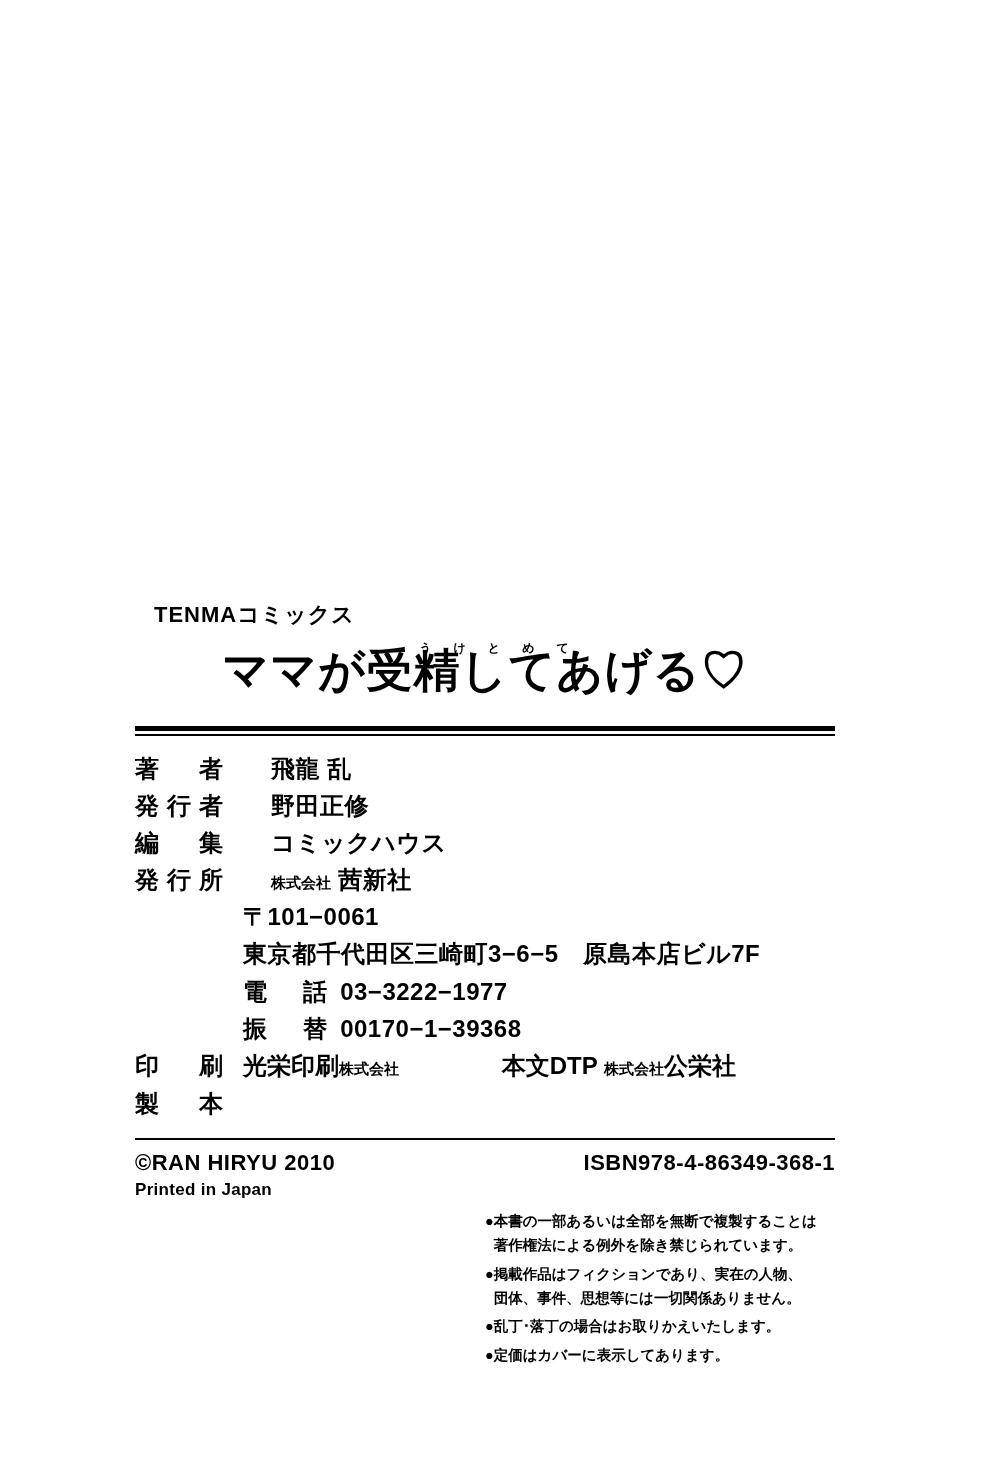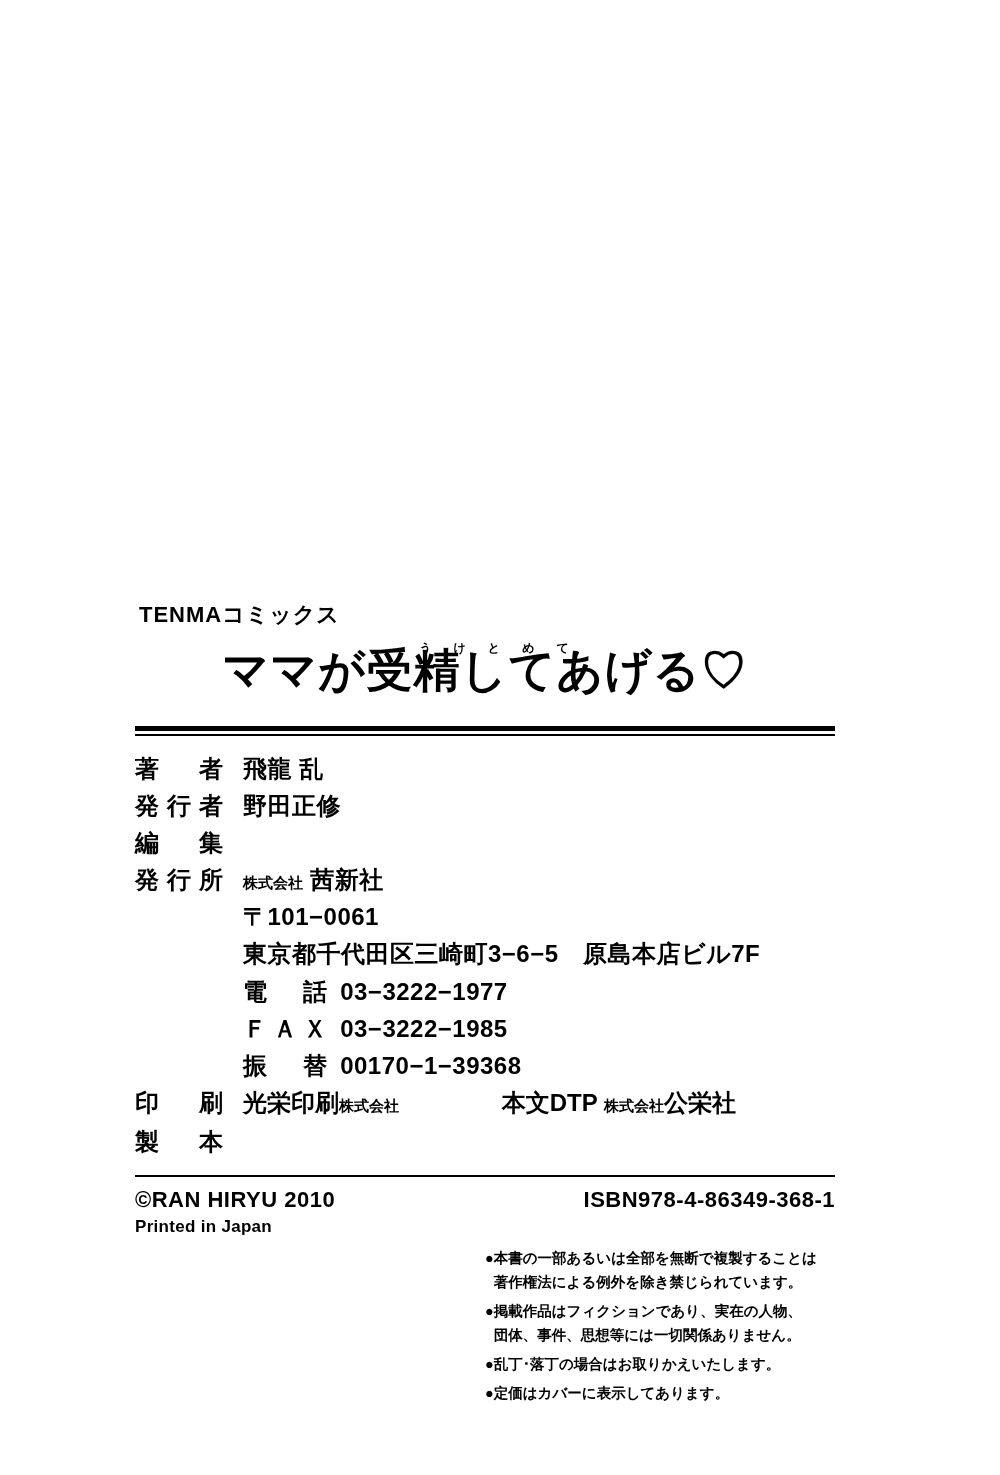--- a/index.html
+++ b/index.html
@@ -25,21 +25,21 @@
   .colophon {
     position: absolute;
     left: 135px;
     top: 600px;
     width: 700px;
   }
   .imprint-label {
     font-size: 22px;
     font-weight: bold;
     letter-spacing: 1px;
-    margin: 0 0 6px 4px;
+    margin: 0 0 6px 19px;
   }
   .title-block {
     text-align: center;
     position: relative;
     margin: 0 0 2px 0;
   }
   .ruby-row {
     font-size: 12px;
     letter-spacing: 22px;
     font-weight: bold;
@@ -83,20 +83,21 @@
   }
   .credits {
     margin-top: 14px;
   }
   .credit-row {
     display: flex;
     align-items: baseline;
     font-size: 24px;
     font-weight: bold;
     line-height: 1.55;
+    gap: 28px;
   }
   .credit-label {
     width: 108px;
     flex: 0 0 108px;
     letter-spacing: 8px;
   }
   .credit-value {
     letter-spacing: 0.5px;
   }
   .small-co {
@@ -192,42 +193,39 @@
         <div class="credit-value">飛龍 乱</div>
       </div>
 
       <div class="credit-row">
         <div class="credit-label">発行者</div>
         <div class="credit-value">野田正修</div>
       </div>
 
       <div class="credit-row">
         <div class="credit-label">編　集</div>
+        <div class="credit-value">コミックハウス</div>
       </div>
 
       <div class="credit-row">
         <div class="credit-label">発行所</div>
         <div class="credit-value">
           <span class="small-co">株式会社</span>
           <span>茜新社</span>
         </div>
       </div>
 
       <div class="indent-row">〒101−0061</div>
       <div class="indent-row">東京都千代田区三崎町3−6−5　原島本店ビル7F</div>
 
       <div class="indent-row">
         <span class="lbl">電　話</span>
         <span>03−3222−1977</span>
       </div>
 
-      <div class="indent-row">
-        <span class="lbl">ＦＡＸ</span>
-        <span>03−3222−1985</span>
-      </div>
 
       <div class="indent-row">
         <span class="lbl">振　替</span>
         <span>00170−1−39368</span>
       </div>
 
       <div class="print-row">
         <div class="credit-label">印　刷</div>
         <div>
           <span>光栄印刷</span><span class="small-co">株式会社</span>

